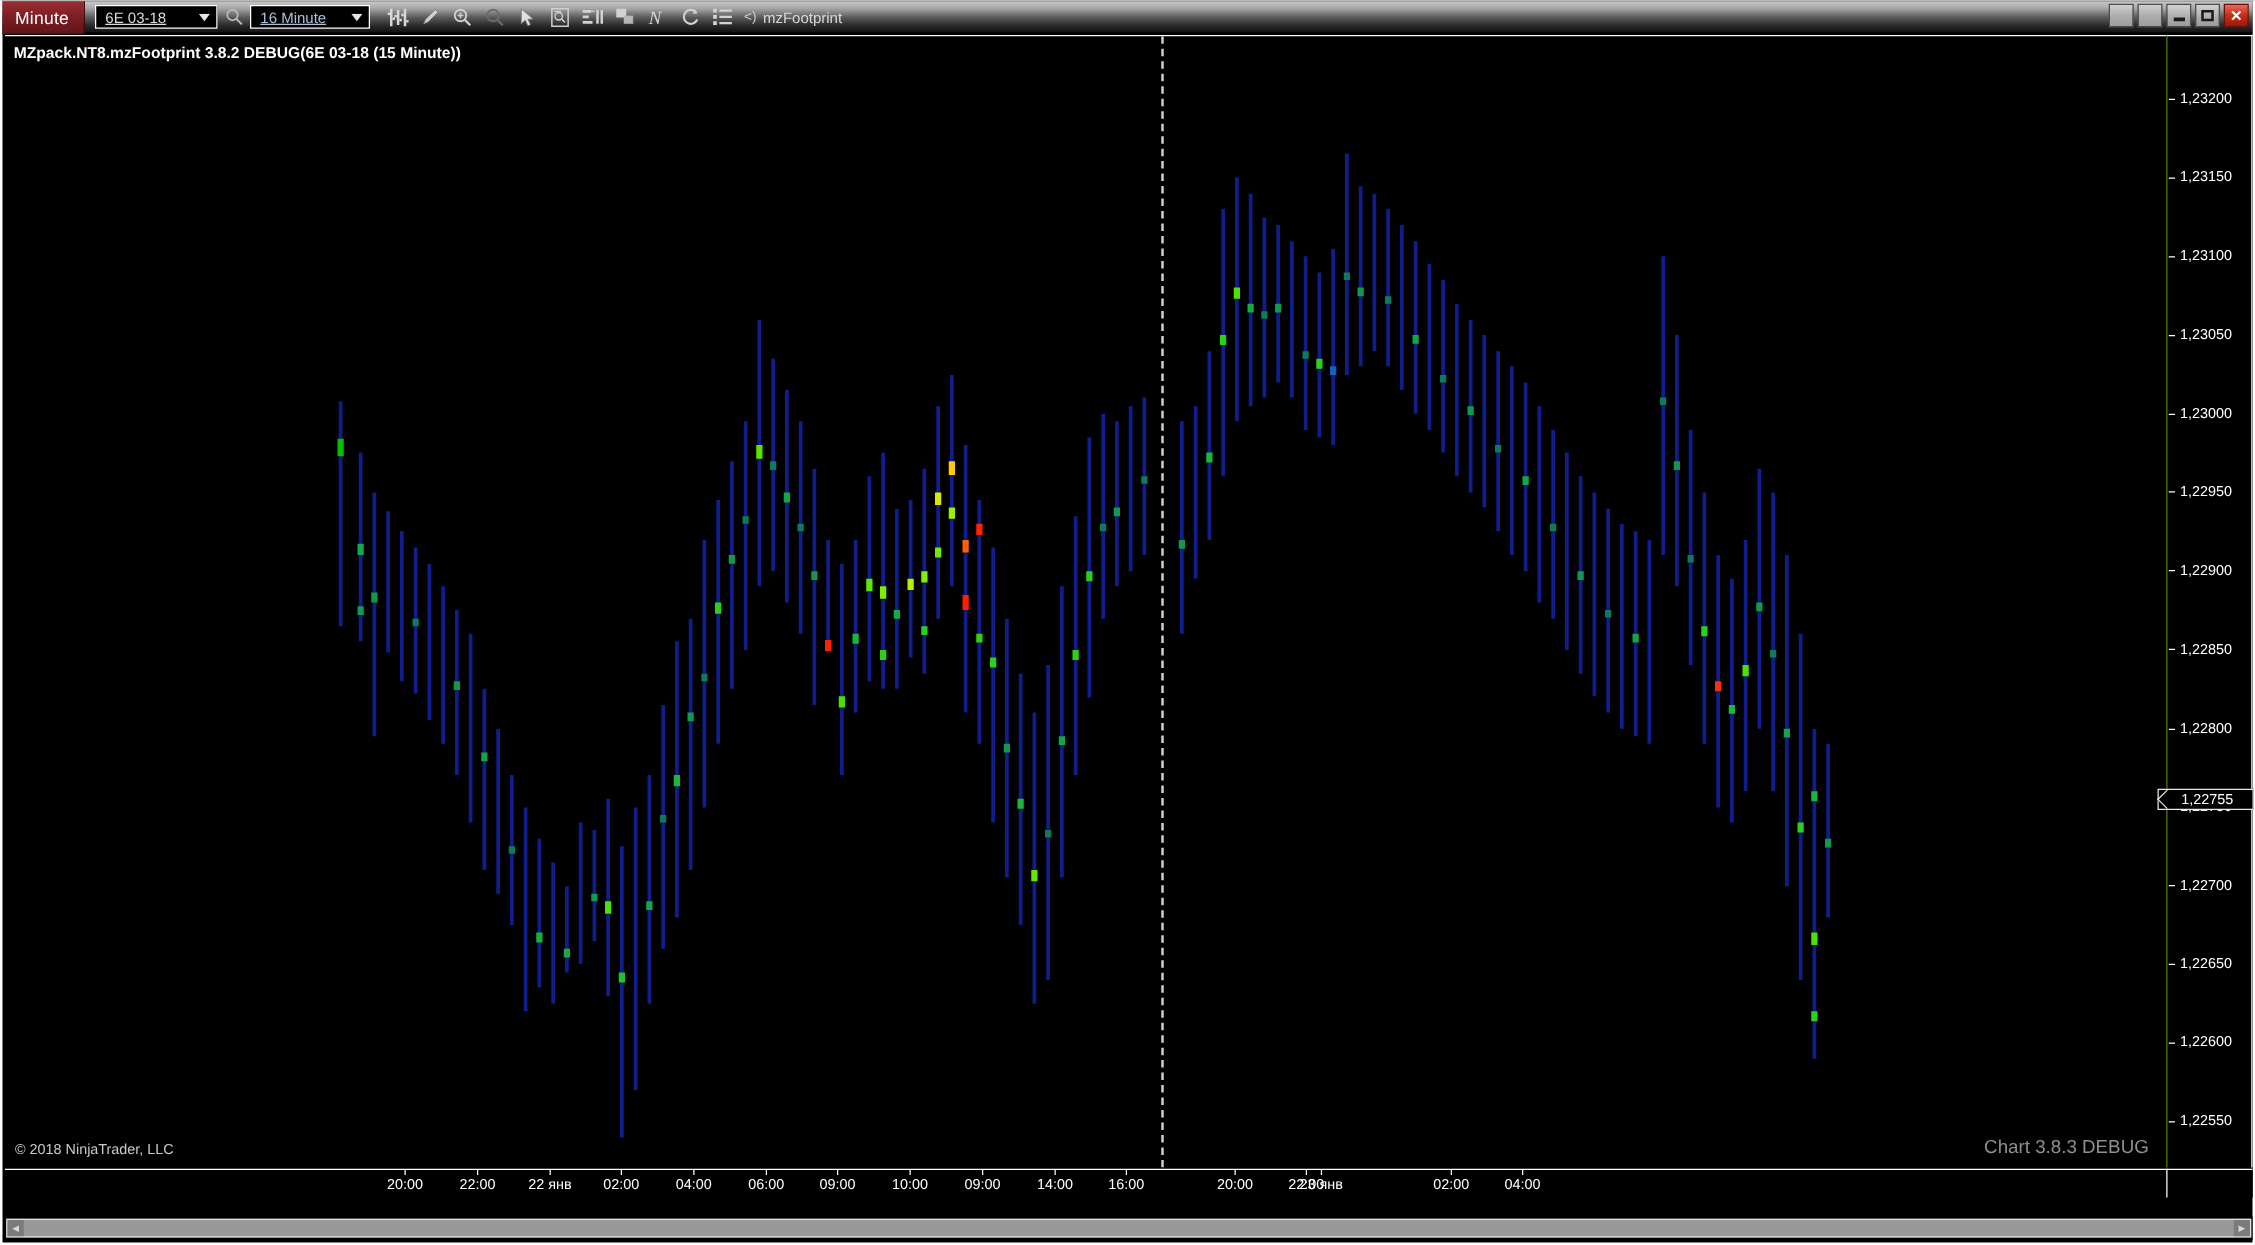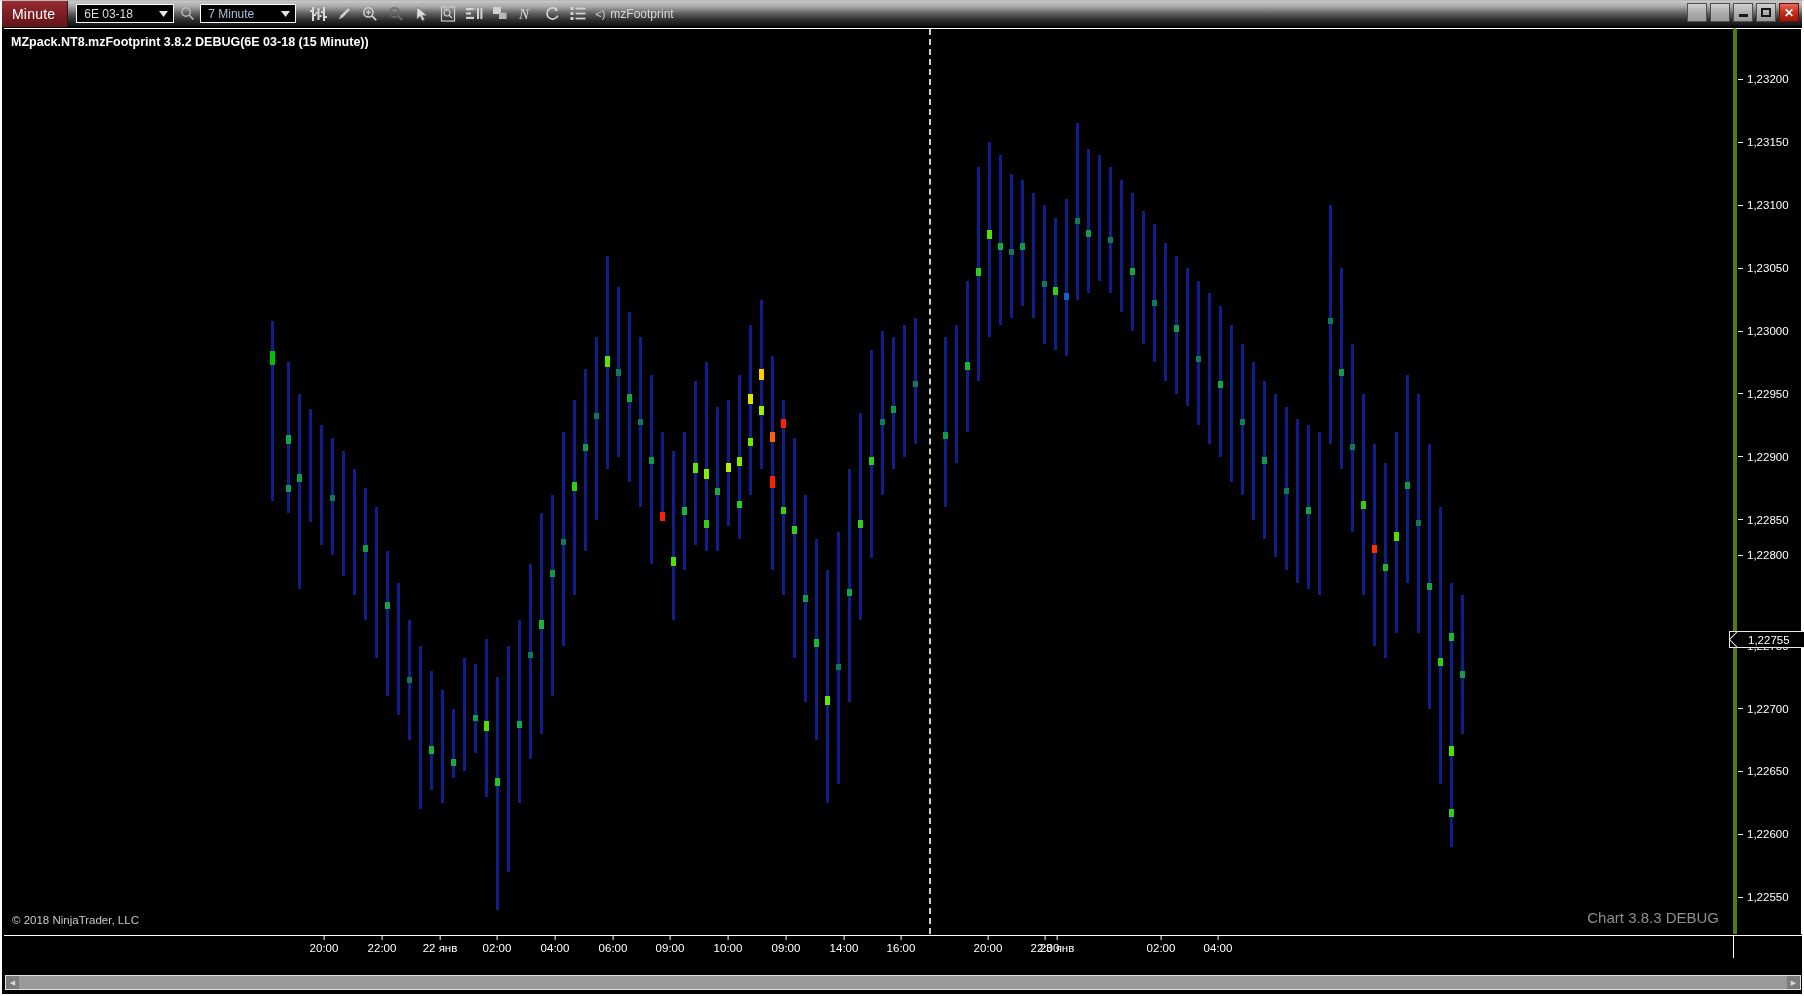--- a/index.html
+++ b/index.html
@@ -43,21 +43,21 @@
     background: #000;
     border: 1px solid #ffffff;
     display: flex; align-items: center;
     color: #dcdcdc;
     font-size: 12px;
     padding: 0 2px 0 7px;
     position: relative;
   }
   .combo.instrument { width: 98px; }
   .combo.interval { width: 96px; color: #a9c0d8; }
-  .combo .cval { flex: 1; white-space: nowrap; overflow: hidden; }
+  .combo .cval { flex: 1; white-space: nowrap; overflow: hidden; text-decoration: underline; }
   .combo .carrow {
     width: 16px; height: 17px;
     display: flex; align-items: center; justify-content: center;
     color: #e6e6e6; font-size: 9px;
   }
   .tbicon {
     width: 26px; height: 24px;
     display: flex; align-items: center; justify-content: center;
     color: #d6d6d6;
   }
@@ -125,21 +125,21 @@
     z-index: 4;
   }
   .bar { position: absolute; width: 3px; background: #0f1e8c; }
   .cell { position: absolute; width: 5px; left: -1px; }
 
   
   .priceaxis {
     position: absolute; right: 0; top: 0;
     width: 69px; height: 906px;
     background: #000;
-    border-left: 4px solid #4d7c0f;
+    border-left: 1px solid #4d7c0f;
     border-top: 1px solid #ffffff;
     border-right: 1px solid #ffffff;
   }
   .ptick {
     position: absolute; left: 0;
     width: 100%; height: 14px;
     display: flex; align-items: center;
     color: #ffffff; font-size: 11.5px;
     white-space: nowrap;
   }
@@ -244,21 +244,21 @@
     </div>
 
     <div class="tbicon">
       <svg width="15" height="15" viewBox="0 0 15 15">
         <circle cx="6" cy="6" r="4.2" fill="none" stroke="#b9b9b9" stroke-width="1.4"></circle>
         <line x1="9" y1="9" x2="13.5" y2="13.5" stroke="#b9b9b9" stroke-width="1.6"></line>
       </svg>
     </div>
 
     <div class="combo interval">
-      <span class="cval">7 Minute</span>
+      <span class="cval">16 Minute</span>
       <span class="carrow">
         <svg width="9" height="6" viewBox="0 0 9 6">
             <path d="M0 0 L4.5 6 L9 0 Z" fill="#e6e6e6"></path>
           </svg>
       </span>
     </div>
 
     <div class="toolgap"></div>
 
     <div class="tbicon">
@@ -693,21 +693,21 @@
           <span>1,22950</span>
         </div>
         <div class="ptick" style="top: 420.833px;">
           <span class="dash"></span>
           <span>1,22900</span>
         </div>
         <div class="ptick" style="top: 483.75px;">
           <span class="dash"></span>
           <span>1,22850</span>
         </div>
-        <div class="ptick" style="top: 519px;">
+        <div class="ptick" style="top: 547px;">
           <span class="dash"></span>
           <span>1,22800</span>
         </div>
         <div class="ptick" style="top: 609.583px;">
           <span class="dash"></span>
           <span>1,22750</span>
         </div>
         <div class="ptick" style="top: 672.5px;">
           <span class="dash"></span>
           <span>1,22700</span>

